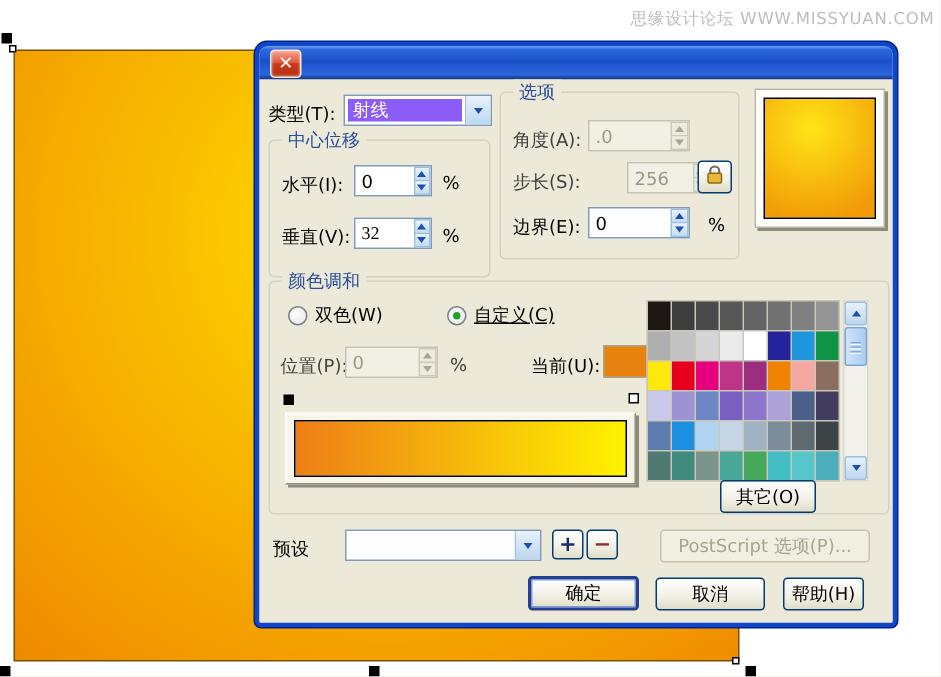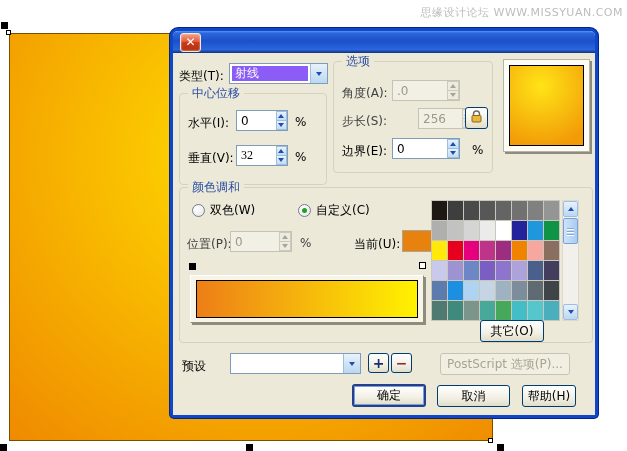--- a/index.html
+++ b/index.html
@@ -240,21 +240,21 @@
       <div id="preview-swatch" style="background: radial-gradient(circle at 42% 25%, rgb(255, 228, 23) 0%, rgb(242, 155, 7) 85%);"></div>
     </div>
 
     <div class="group" style="left:6px; top:134px; width:414px; height:156px;">
       <span class="gtitle">颜色调和</span>
 
       <div class="radio" style="left:12px; top:14px;">
         <span class="circ"></span>
         <span>双色(W)</span>
       </div>
-      <div class="radio" style="left:118px; top:14px;">
+      <div class="radio" style="left:118px; top:14px;text-decoration:underline;">
         <span class="circ on"></span>
         <span>自定义(C)</span>
       </div>
 
       <span class="lbl dis" style="left:7px; top:48px;">位置(P):</span>
       <div class="spinbox dis" style="left:50px; top:43px; width:62px;">
         <input disabled="" value="0" style="">
         <span class="spin">
             <span class="spin-btn">
               <i class="tri-up"></i>
@@ -344,20 +344,20 @@
 
     <span class="lbl" style="left:9px; top:305px;">预设</span>
     <div class="combo" style="left:57px; top:300px; width:131px;">
       <span class="sel"></span>
       <span class="arrow-btn">
           <i class="tri-dn"></i>
         </span>
     </div>
     <button class="xp-btn sq-btn" id="plus-btn" style="left:195px; top:300px;">+</button>
     <button class="xp-btn sq-btn" id="minus-btn" style="left:218px; top:300px;">−</button>
-    <button class="xp-btn dis" style="left:267px; top:300px; width:130px; height:22px;">PostScript 选项(P)...</button>
+    <button class="xp-btn dis" style="left:267px; top:300px; width:140px; height:22px;">PostScript 选项(P)...</button>
 
     <button class="xp-btn default" style="left:179px; top:331px; width:74px; height:23px;">确定</button>
     <button class="xp-btn" style="left:264px; top:332px; width:73px; height:22px;">取消</button>
     <button class="xp-btn" style="left:349px; top:332px; width:54px; height:22px;">帮助(H)</button>
 
   </div>
 </div>
 
 </body></html>

